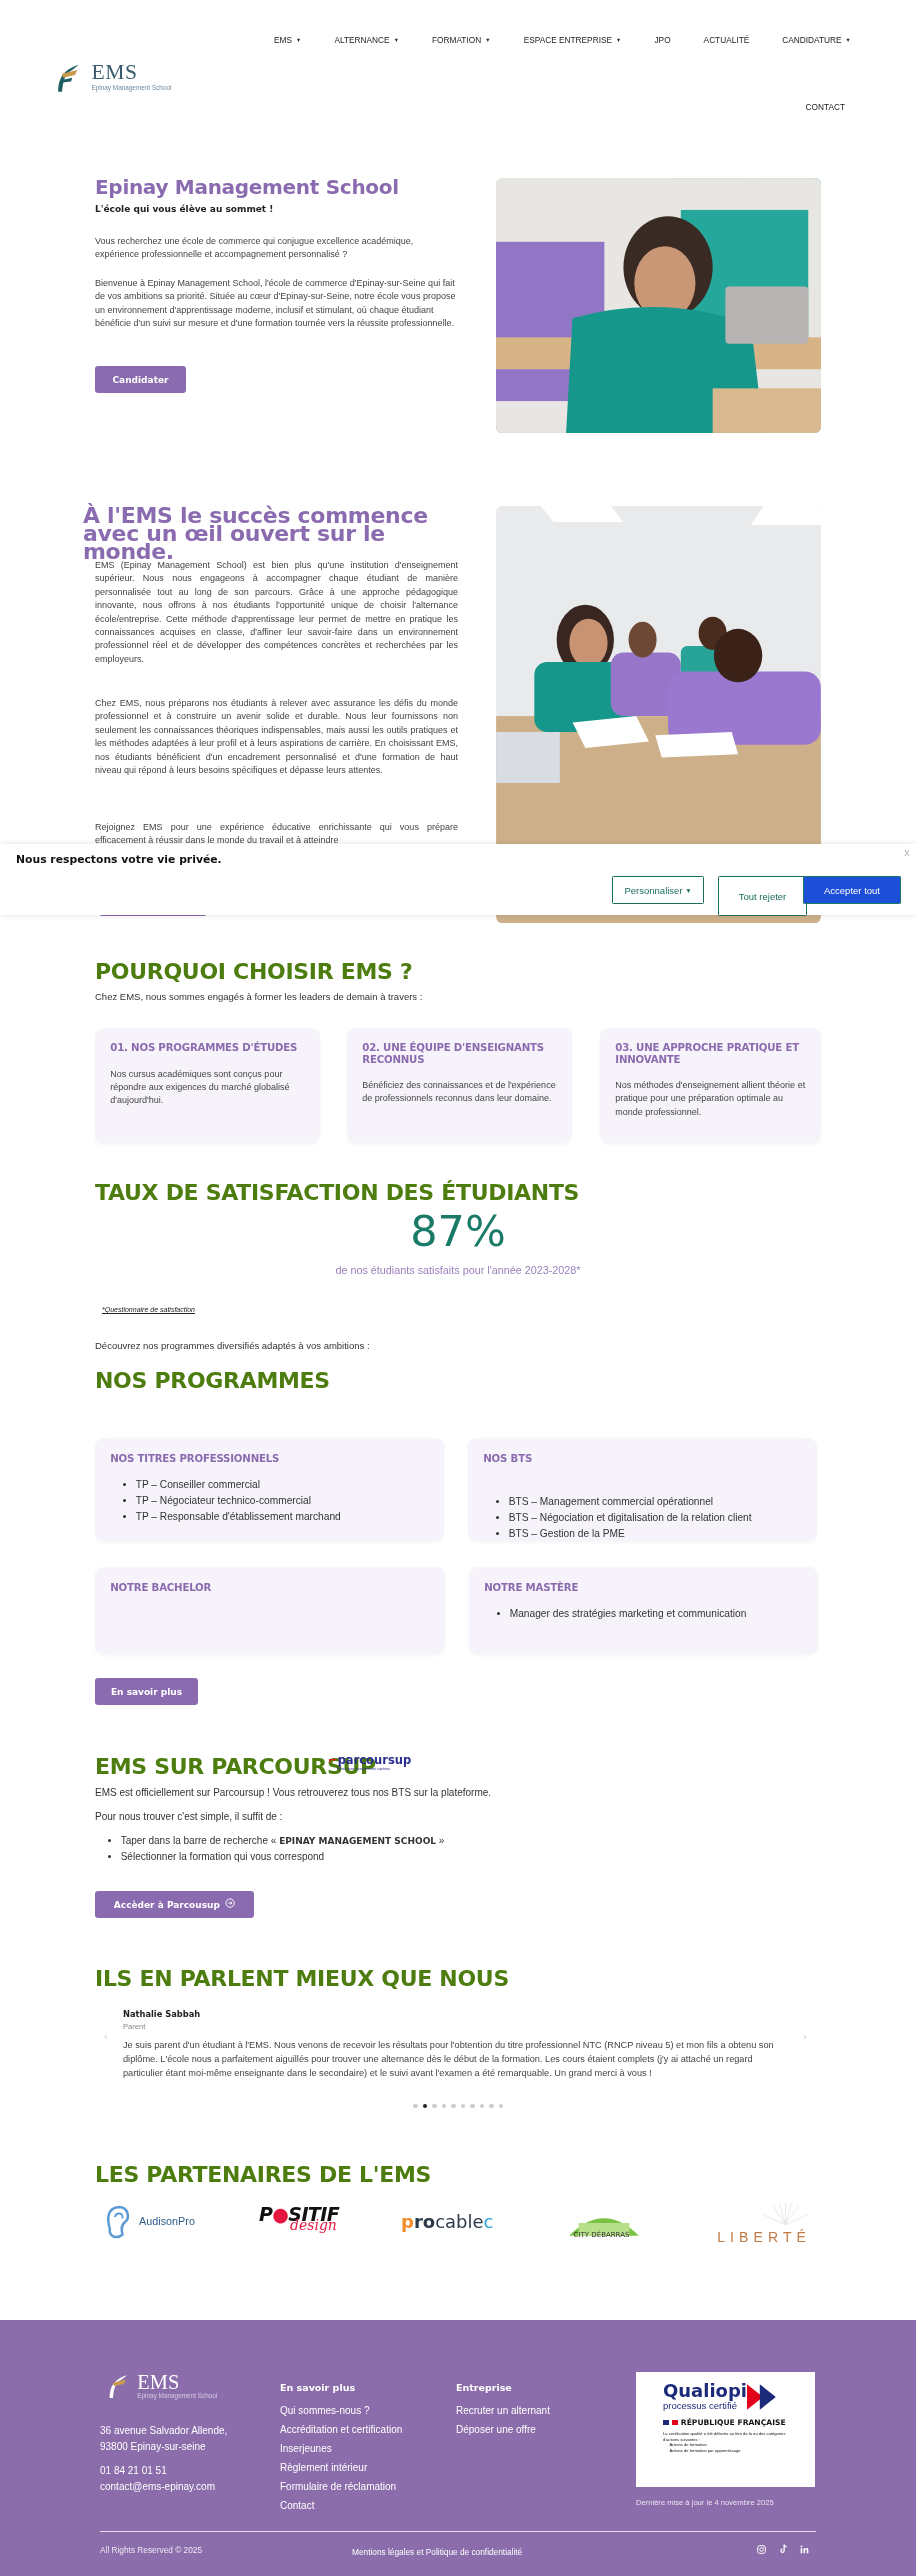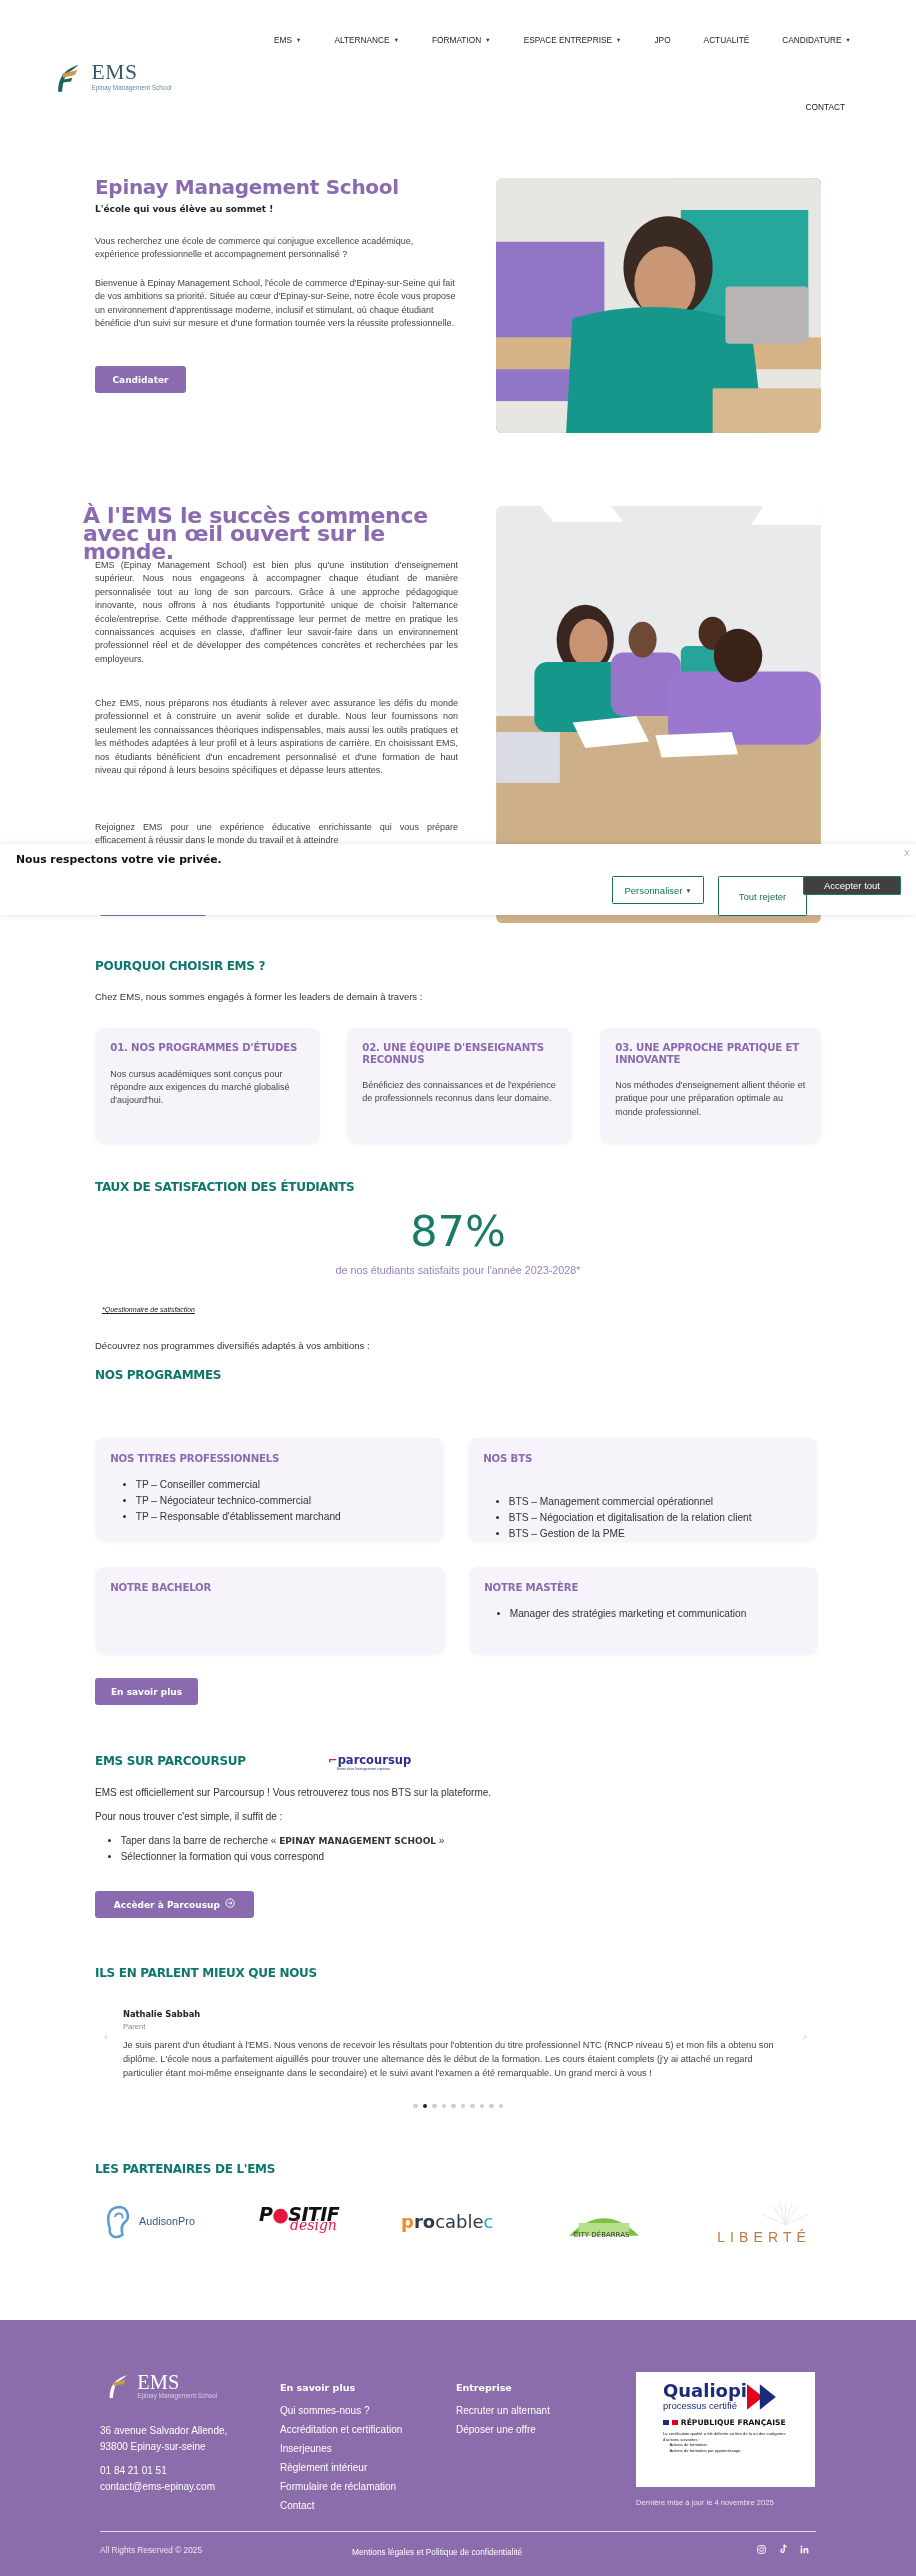--- a/index.html
+++ b/index.html
@@ -13,21 +13,21 @@
 .logo-sub{font-size:6.4px;color:#6b8aa0;font-family:"Liberation Sans",sans-serif;margin-top:0}
 .nav{top:35px;left:274px;right:65px;display:flex;justify-content:space-between;align-items:center}
 .nav-item{font-size:8.3px;color:#222;letter-spacing:0;display:flex;align-items:center;gap:3.8px;cursor:pointer;text-transform:uppercase}
 .caret{font-size:5.7px;color:#333}
 .contact{top:102px;right:71px;font-size:8.3px;color:#222;text-transform:uppercase}
 
 .h1{font-family:"DejaVu Sans",sans-serif;font-weight:bold;color:#8b6bb0;letter-spacing:-0.3px}
 .p{font-size:9px;line-height:13.4px;color:#444}
 .btn-purple{background:#8b6bb0;color:#fff;border-radius:3.2px;font-family:"DejaVu Sans",sans-serif;font-weight:bold;font-size:9px;display:flex;align-items:center;justify-content:center;gap:5.1px;cursor:pointer}
 .photo{border-radius:6.4px;overflow:hidden}
-.section-title{font-family:"DejaVu Sans",sans-serif;font-weight:bold;color:#0f766e;font-size:12px;letter-spacing:-0.3px;text-transform:uppercase}
+.section-title{font-family:"DejaVu Sans",sans-serif;font-weight:bold;color:#4d7c0f;font-size:22px;letter-spacing:-0.3px;text-transform:uppercase}
 .card{background:#f7f3fa;border-radius:9px;box-shadow:0 1.3px 3.8px rgba(0,0,0,0.04)}
 .card-title{font-family:"DejaVu Sans",sans-serif;font-weight:bold;color:#8b6bb0;font-size:10.2px;line-height:11.5px;text-transform:uppercase;letter-spacing:-0.2px}
 .card-text{font-size:9px;line-height:13.4px;color:#444;margin-top:14px}
 .ul li{font-size:10.2px;line-height:16px;color:#333;margin-left:12.7px}
 
 .cookie{left:0;top:844px;width:916px;height:71px;background:#fff;box-shadow:0 0 6.4px rgba(0,0,0,0.12)}
 .ck-btn{border:1.3px solid #1a6e5c;color:#1a6e5c;font-size:9.5px;display:flex;align-items:center;justify-content:center;border-radius:1.3px;cursor:pointer;background:#fff}
 
 .footer{left:0;top:2320px;width:916px;height:256px;background:#8c6dab;color:#fff}
 .f-head{font-family:"DejaVu Sans",sans-serif;font-weight:bold;font-size:9.5px;color:#fff}
@@ -124,21 +124,21 @@
       <rect x="0" y="355" width="100" height="80" fill="#d9dde3"></rect>
       <polygon points="120,340 220,330 240,370 140,380" fill="#fff"></polygon>
       <polygon points="250,360 370,355 380,390 260,395" fill="#fff"></polygon>
     </svg>
 </div>
 
 <div class="abs cookie">
   <div class="abs" style="left:16px;top:9px;font-family:'DejaVu Sans',sans-serif;font-weight:bold;font-size:10.8px;color:#111">Nous respectons votre vie privée.</div>
   <div class="abs ck-btn" style="left:612px;top:32px;width:92px;height:28px"><span>Personnaliser</span>&nbsp;<span style="font-size:6.4px">▼</span></div>
   <div class="abs ck-btn" style="left:718px;top:32px;width:89px;height:40px">Tout rejeter</div>
-  <div class="abs ck-btn" style="left:803px;top:32px;width:98px;height:19px;background:#404040;color:#fff;border-color:#1a7a68">Accepter tout</div>
+  <div class="abs ck-btn" style="left:803px;top:32px;width:98px;height:28px;background:#1d4ed8;color:#fff;border-color:#1a7a68">Accepter tout</div>
   <div class="abs" style="right:6.4px;top:3.8px;font-size:8.3px;color:#aaa;cursor:pointer">X</div>
 </div>
 
 <h2 class="abs section-title" style="left:95px;top:959px">POURQUOI CHOISIR EMS ?</h2>
 <div class="abs" style="left:95px;top:991px;font-size:9.5px;color:#333">Chez EMS, nous sommes engagés à former les leaders de demain à travers :</div>
 <div class="abs card" style="left:95px;top:1028px;width:225px;height:115px;padding:14px 15.3px">
   <div class="card-title">01. NOS PROGRAMMES D'ÉTUDES</div>
   <div class="card-text">Nos cursus académiques sont conçus pour répondre aux exigences du marché globalisé d'aujourd'hui.</div>
 </div>
 <div class="abs card" style="left:347px;top:1028px;width:225px;height:115px;padding:14px 15.3px">

